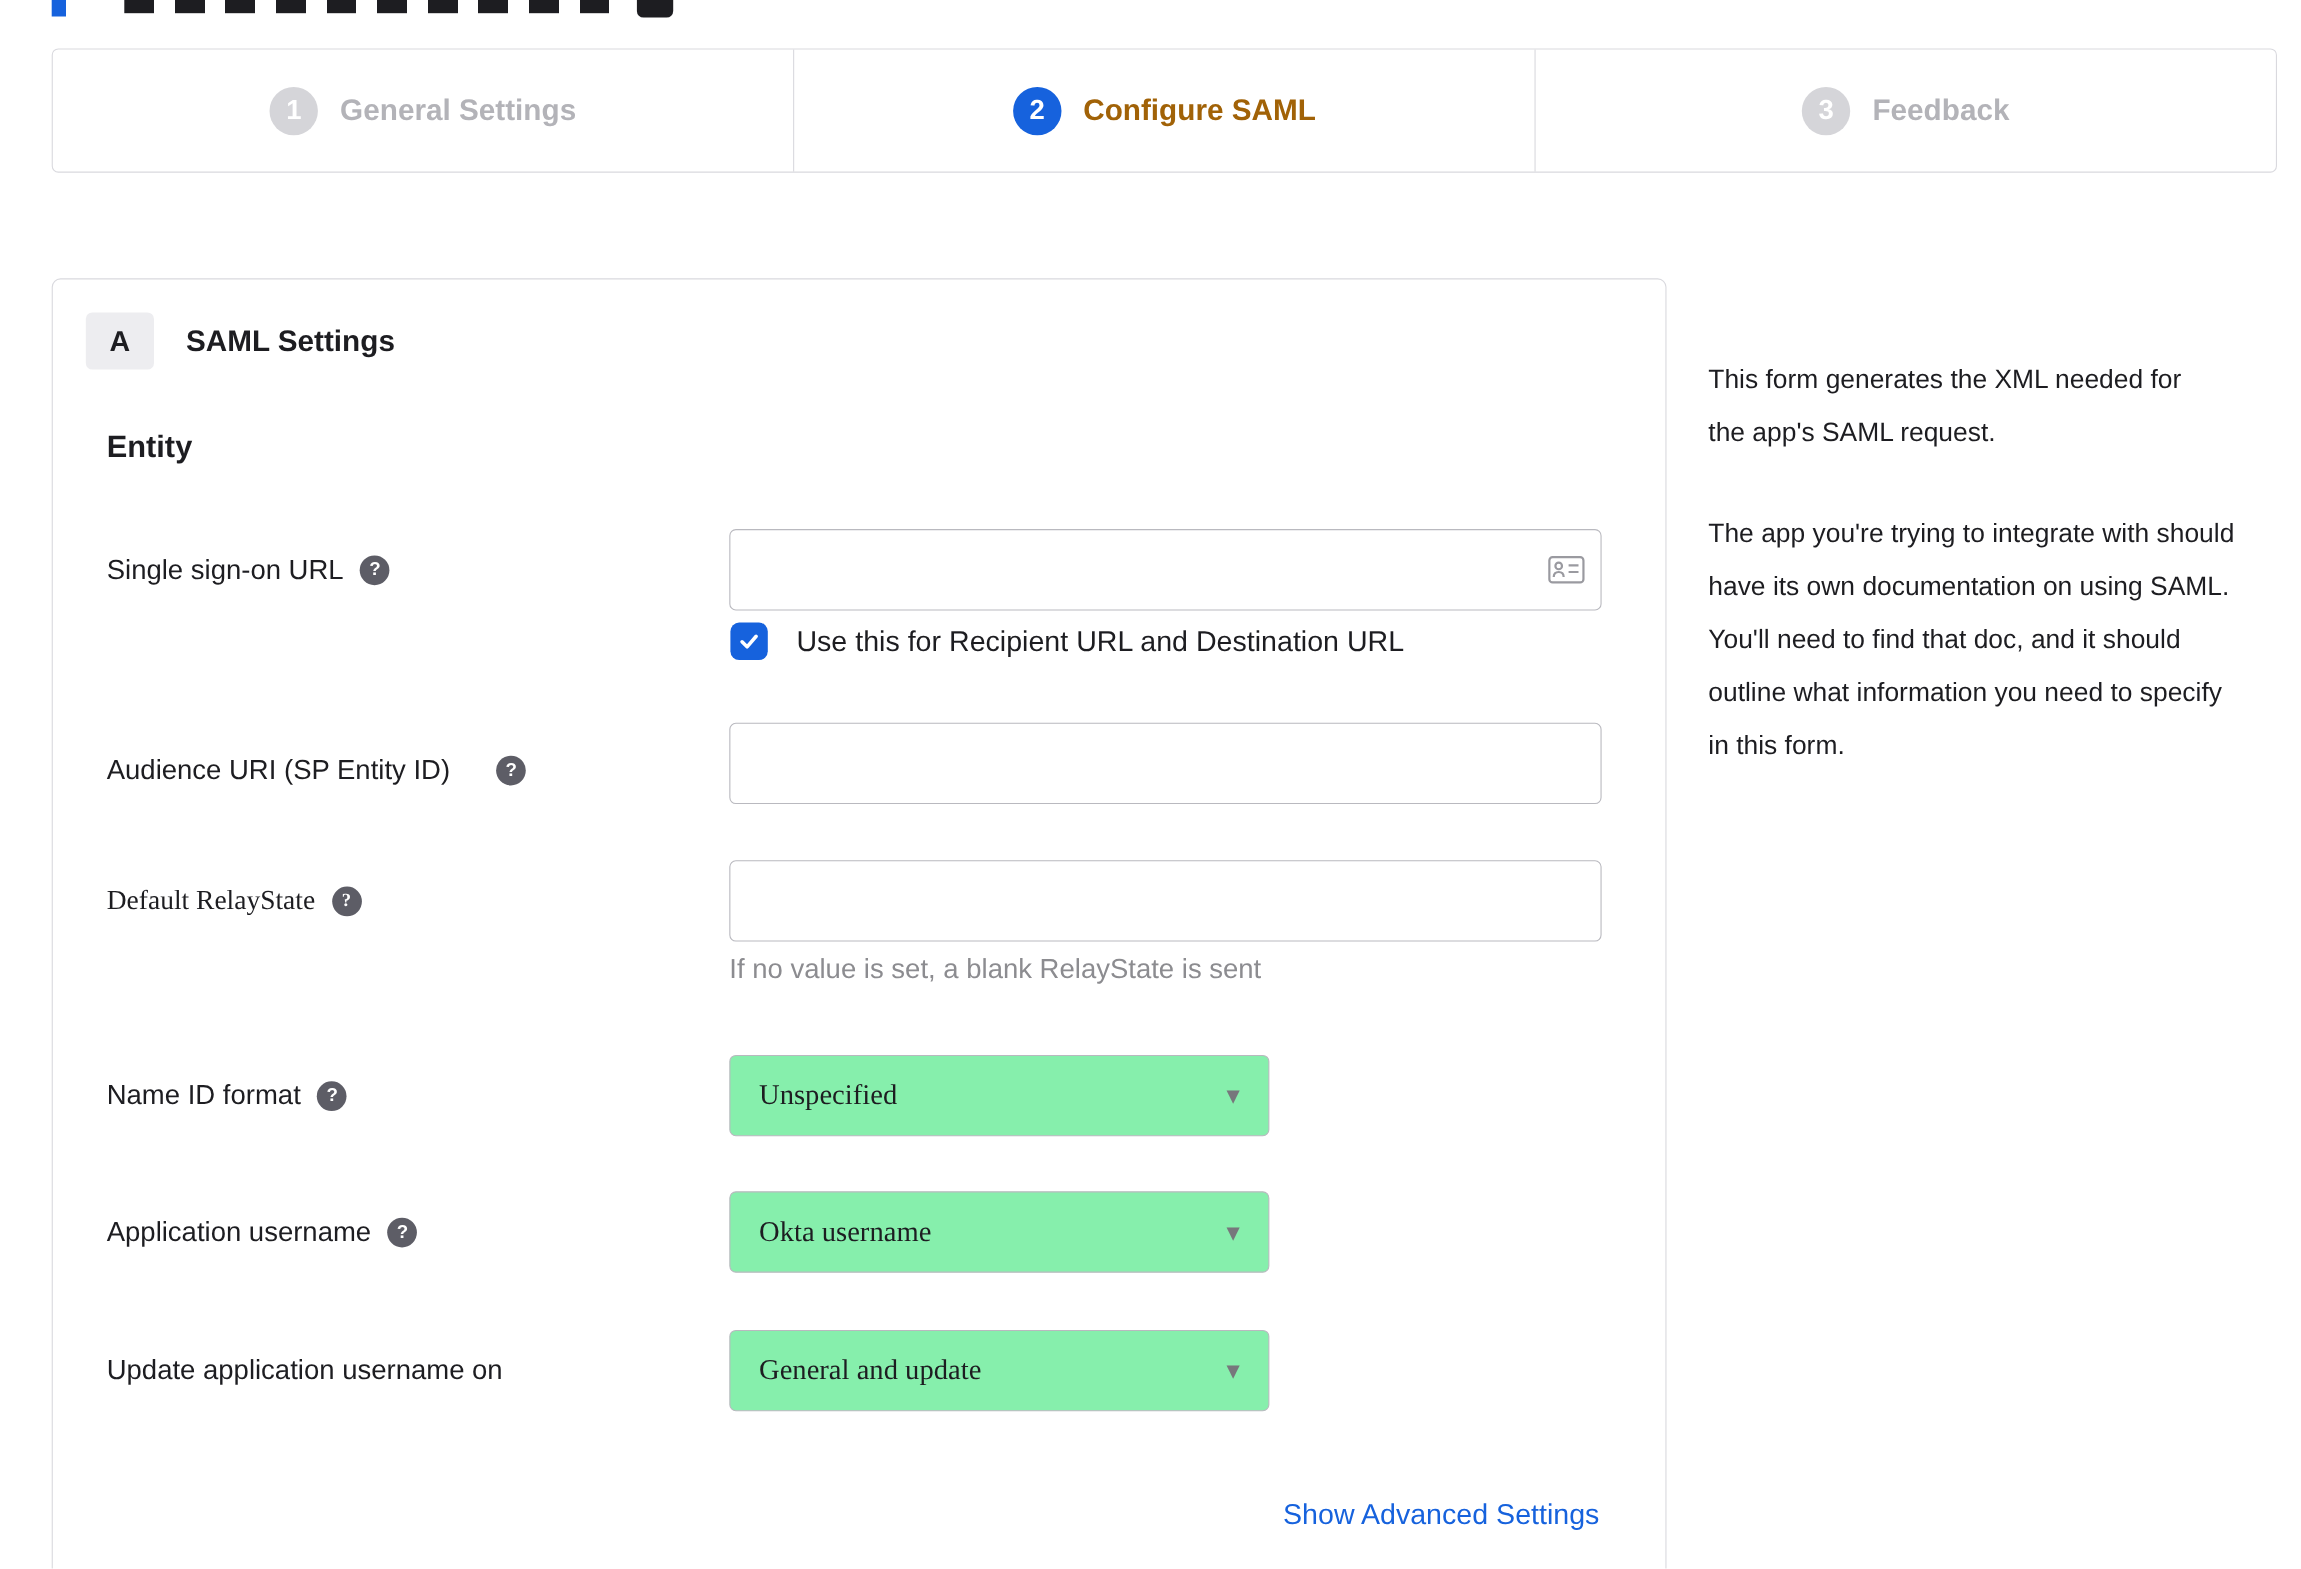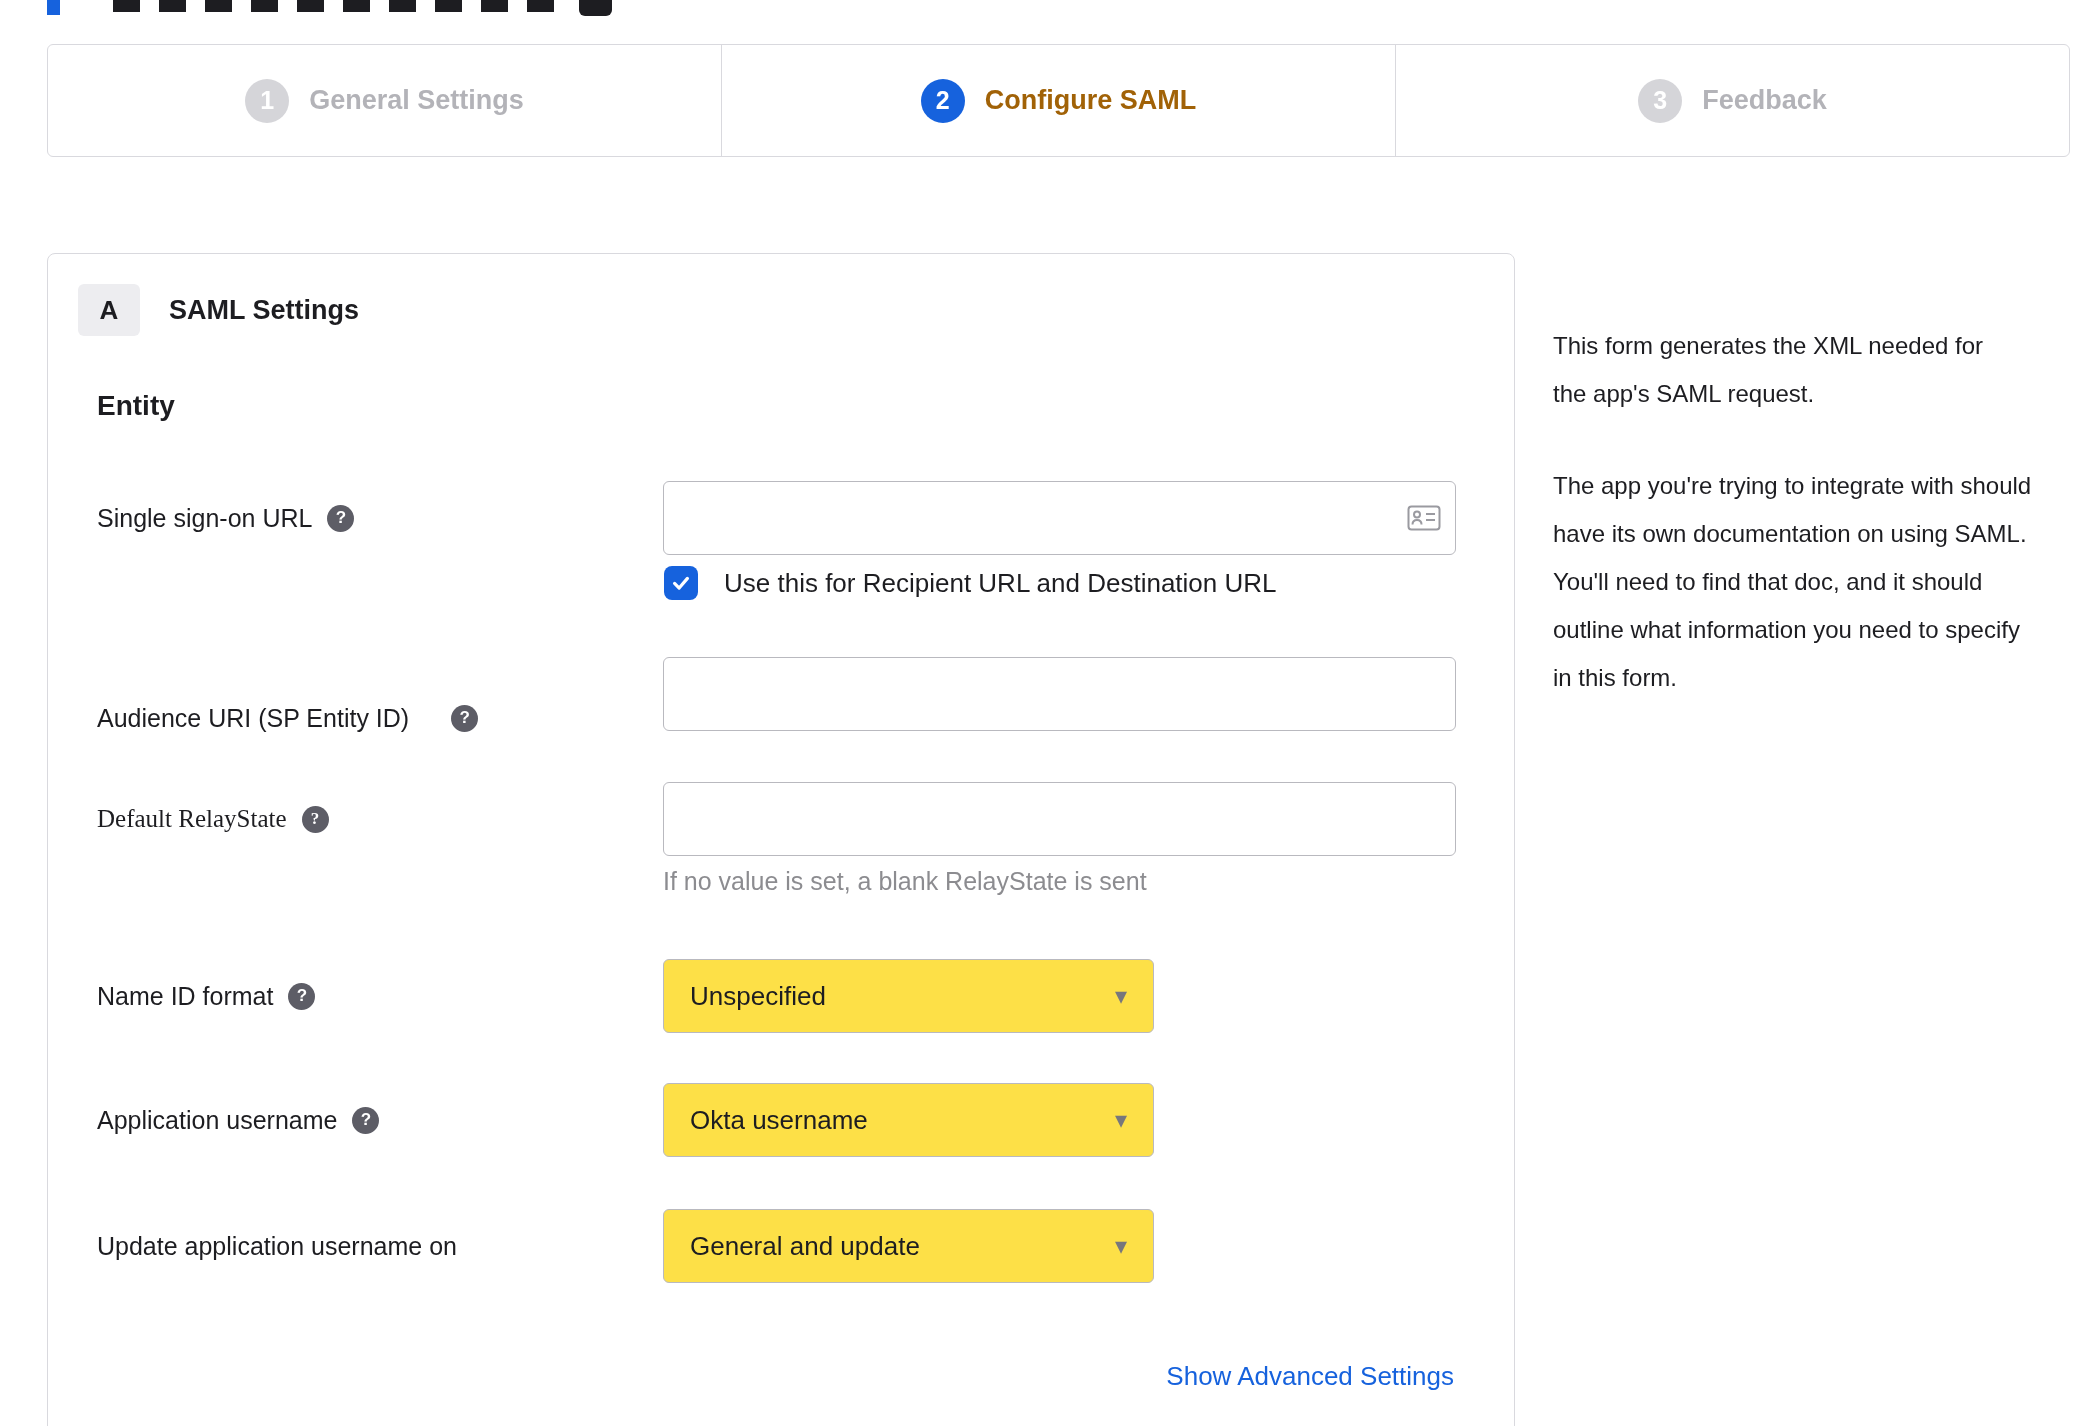--- a/index.html
+++ b/index.html
@@ -76,23 +76,23 @@
   .checkbox {
     width:34px; height:34px; border-radius:8px; background:#1662dd;
     display:flex; align-items:center; justify-content:center; cursor:pointer; flex:0 0 auto;
   }
   .checkbox-label { font-size:26px; }
 
   .hint { position:absolute; left:615px; font-size:25px; color:#8c8c90; }
 
   .select {
     position:absolute; left:615px; width:491px; height:74px;
-    border:1px solid #b9b9bf; border-radius:6px; background:#fde047;
+    border:1px solid #b9b9bf; border-radius:6px; background:#86efac;
     display:flex; align-items:center; justify-content:space-between;
-    padding:0 26px; font-size:26px; cursor:pointer;
+    padding:0 26px; font-size:26px; cursor:pointer;font-family:Liberation Serif, serif;
   }
   .caret { color:#77777c; font-size:24px; }
 
   .advanced-link {
     position:absolute; right:60px; top:1107px;
     color:#1662dd; font-size:26px; cursor:pointer; text-decoration:none;
   }
 
   
   .sidebar { position:absolute; left:1553px; top:322px; width:492px; font-size:24px; }
@@ -149,21 +149,21 @@
 
   <div class="checkbox-row" style="top:312px;">
     <div class="checkbox">
       <svg width="22" height="22" viewBox="0 0 24 24">
         <path d="M5 12.5l5 5 9-10.5" stroke="#ffffff" stroke-width="3.5" fill="none" stroke-linecap="round" stroke-linejoin="round"></path>
       </svg>
     </div>
     <span class="checkbox-label">Use this for Recipient URL and Destination URL</span>
   </div>
 
-  <div class="lbl" style="top:427px;gap:42px;">
+  <div class="lbl" style="top:409px;gap:42px;">
     <span>Audience URI (SP Entity ID)</span>
     <span class="help">?</span>
   </div>
   <input class="text-input" style="top: 403px;" readonly="" value="">
 
   <div class="lbl" style="top:528px;font-family:Liberation Serif, serif;">
     <span>Default RelayState</span>
     <span class="help">?</span>
   </div>
   <input class="text-input" style="top: 528px;" readonly="" value="">

